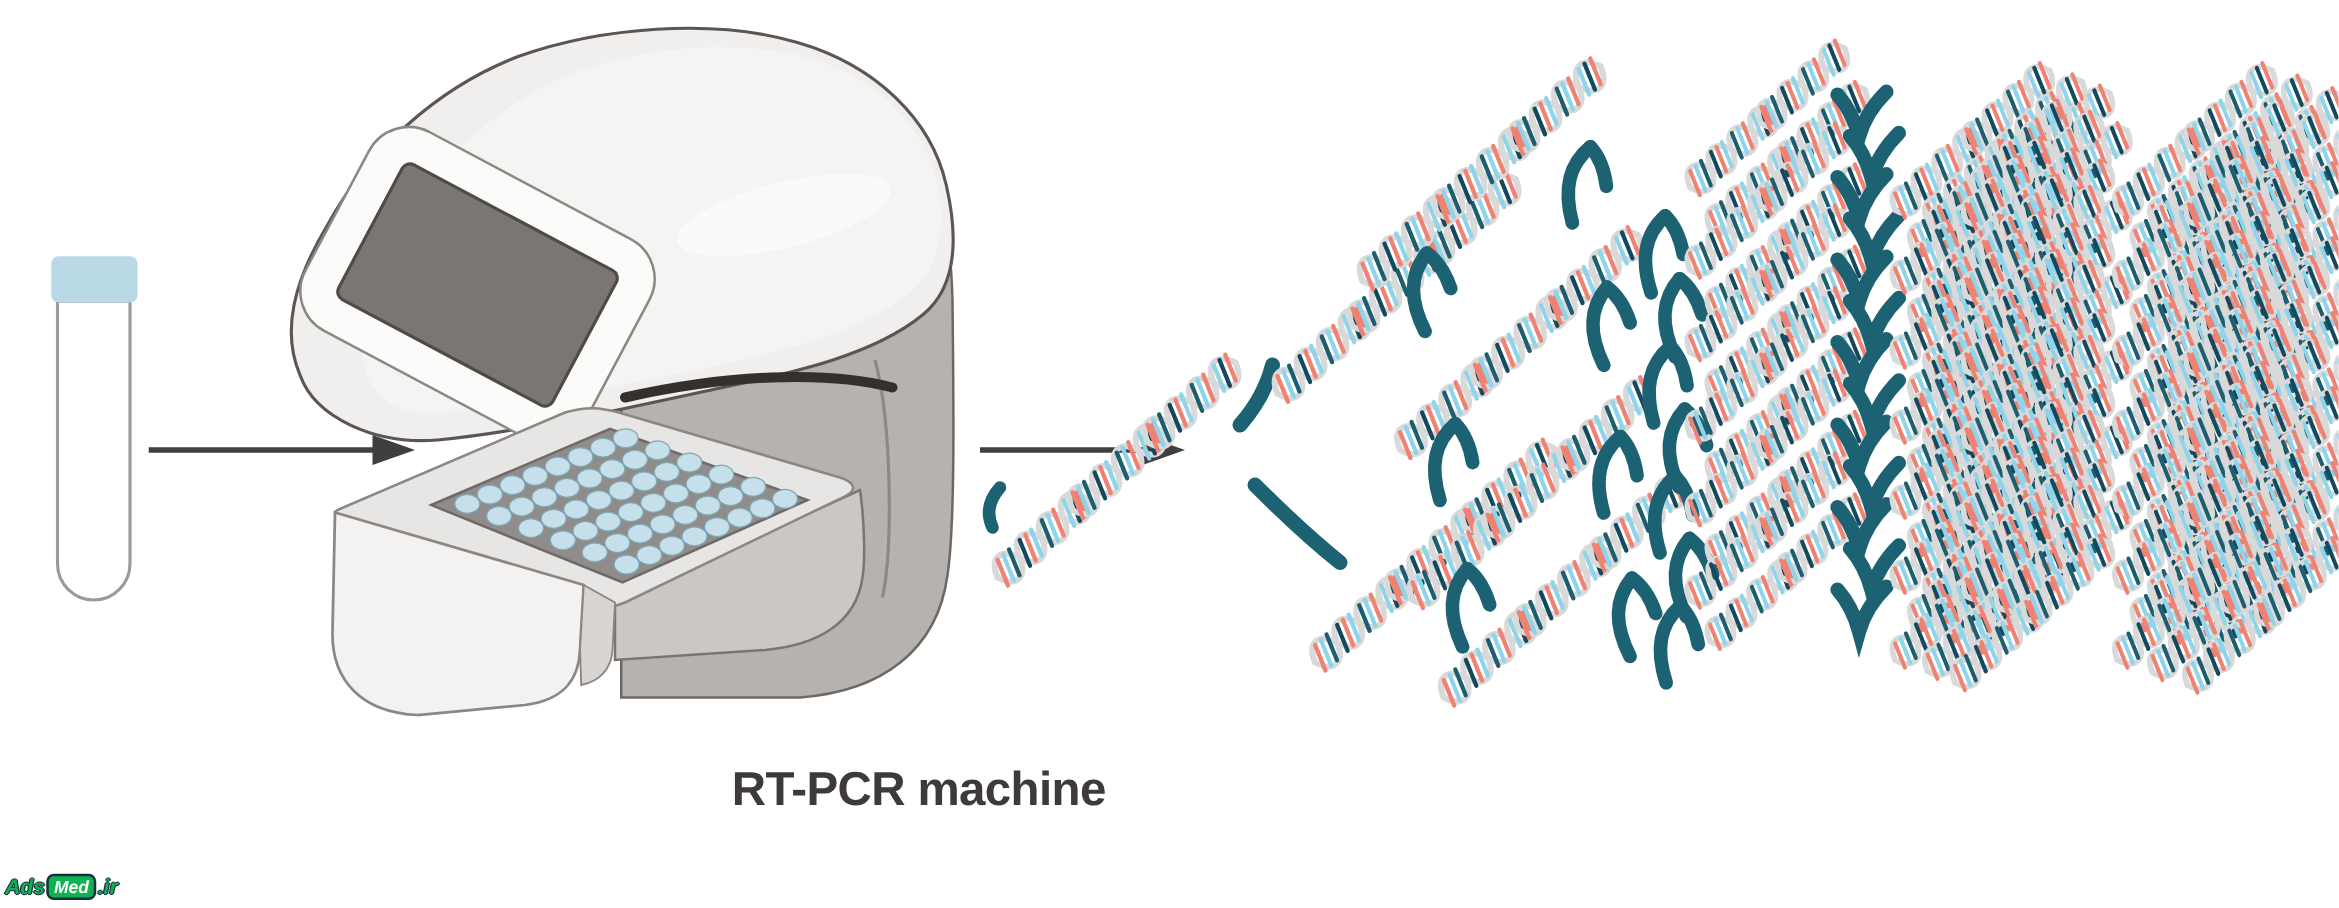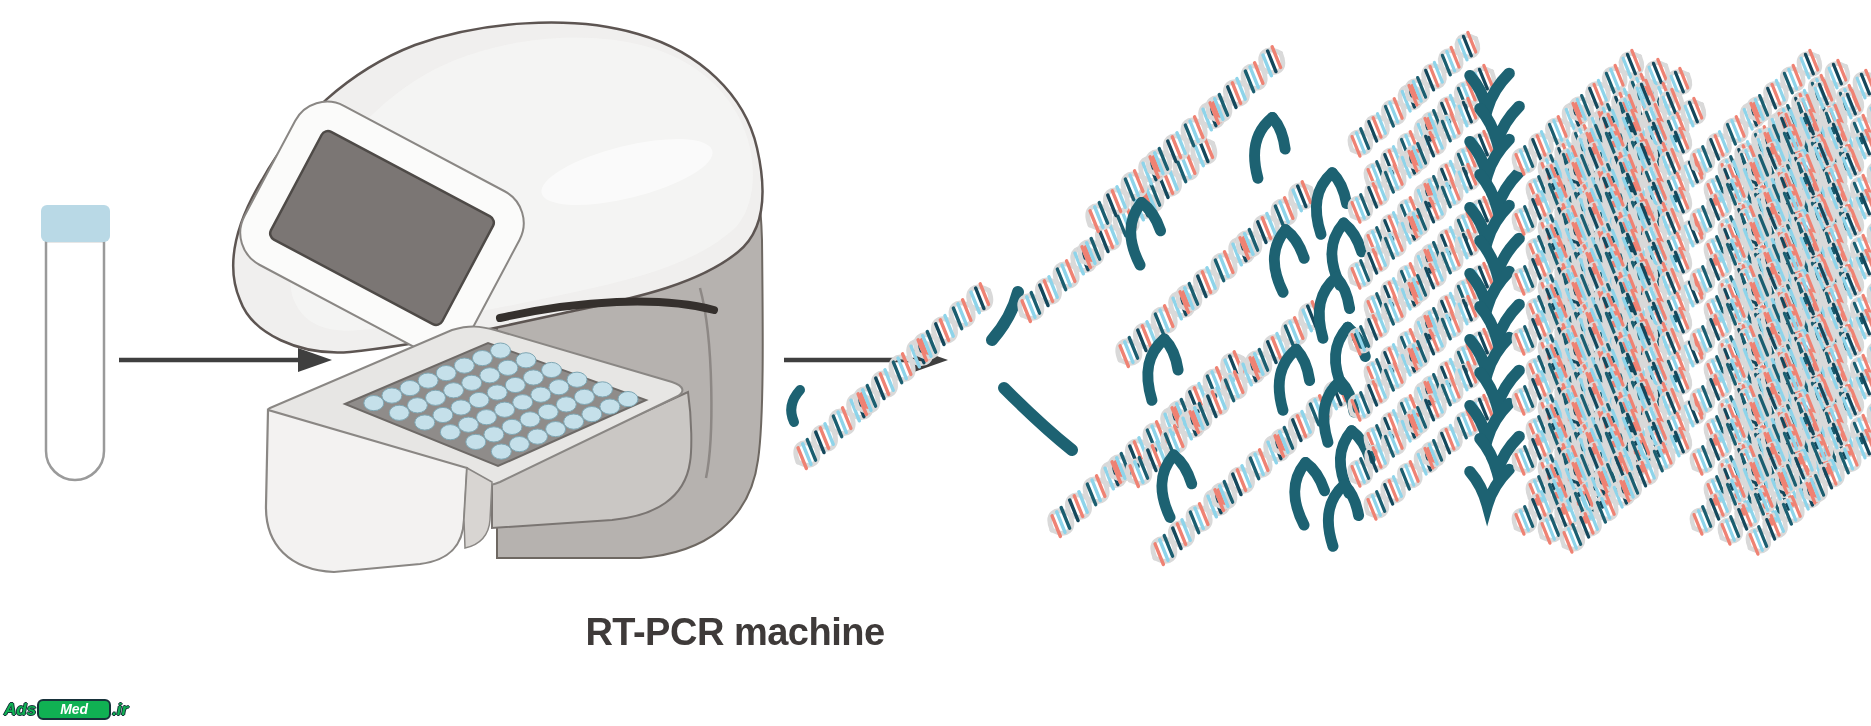--- a/index.html
+++ b/index.html
@@ -8,21 +8,21 @@
   .scene{position:absolute;left:0;top:0;}
   .caption{position:absolute;font-weight:700;font-size:38px;line-height:1;color:var(--label_text,#3e3a39);
            text-align:center;letter-spacing:-0.5px;}
   .caption.machine{left:540px;top:613px;width:390px;}
   .caption.amp{left:1208px;top:630px;width:390px;}
   .watermark{position:absolute;left:4px;top:699px;display:flex;align-items:center;gap:1px;
              font-style:italic;font-weight:800;font-size:17px;line-height:1;}
   .wm-text{color:var(--watermark_green,#10b153);
            text-shadow:1px 0 #17323a,-1px 0 #17323a,0 1px #17323a,0 -1px #17323a;}
   .wm-badge{background:var(--watermark_green,#10b153);color:#fff;border:2px solid #17323a;
-            border-radius:6px;padding:1px 21px 2px;font-size:14px;}
+            border-radius:6px;padding:1px 4px 2px;font-size:14px;}
 </style>
 </head>
 <body>
 
 <div class="canvas">
 
   <svg id="scene" class="scene" width="1871" height="726" viewBox="0 0 1871 726" xmlns="http://www.w3.org/2000/svg">
     <defs id="defs">
         <g id="dna-unit">
           <path d="M0 0 C6 -17 19 -17 25 0 C31 17 44 17 50 0 C56 -17 69 -17 75 0 C81 17 94 17 100 0" style="fill:none;stroke:#d9d9d9;stroke-width:5;stroke-linecap:round"></path>

